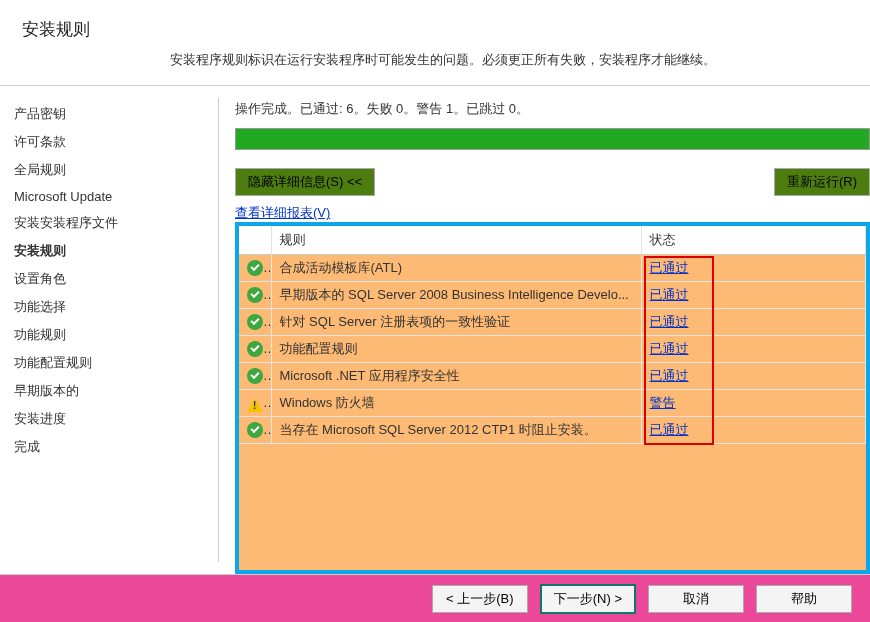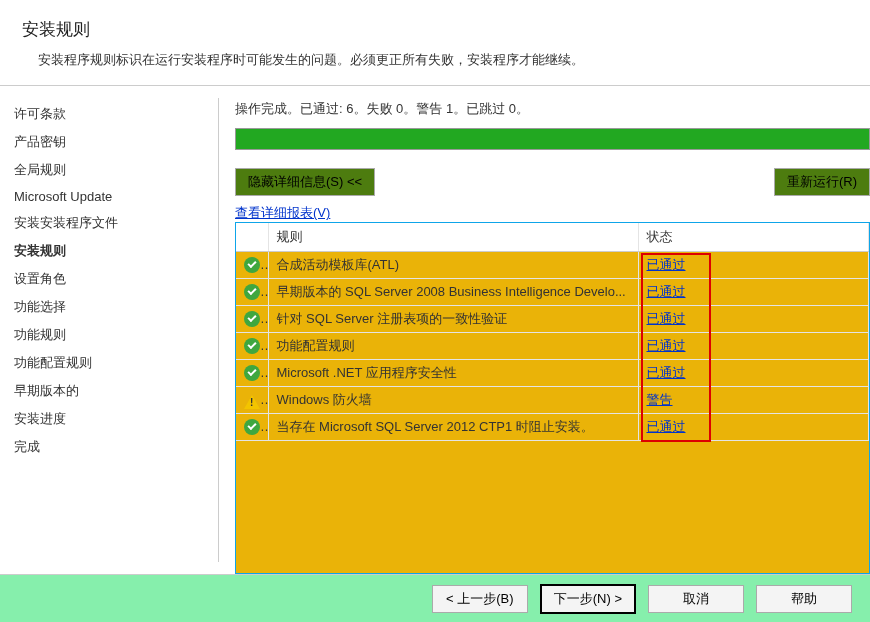--- a/index.html
+++ b/index.html
@@ -20,20 +20,21 @@
   .header h1 {
     font-size: 17px;
     font-weight: normal;
     color: #222;
     margin-bottom: 10px;
   }
   .header .subtitle {
     font-size: 13px;
     color: #333;
     padding-left: 16px;
+    text-align: center;
   }
   .body {
     display: flex;
     height: 488px;
   }
   .sidebar {
     width: 218px;
     padding: 14px 0 0 14px;
   }
   .sidebar-item {
@@ -81,24 +82,24 @@
     min-height: 26px;
   }
   .link {
     color: #0033cc;
     text-decoration: underline;
     cursor: pointer;
     font-size: 13px;
   }
   .report-link { display: inline-block; }
   .table-wrap {
-    border: 1px solid #0ea5e9;
+    border: 4px solid #0ea5e9;
     flex: 1;
     overflow: auto;
-    background: #eab308;
+    background: #fdba74;
   }
   table {
     width: 100%;
     border-collapse: collapse;
     font-size: 13px;
   }
   th {
     text-align: left;
     font-weight: normal;
     padding: 5px 8px;
@@ -162,50 +163,50 @@
   }
   .status-highlight .link { position: relative; }
   .footer {
     border-top: 1px solid #ccc;
     height: 48px;
     display: flex;
     justify-content: flex-end;
     align-items: center;
     gap: 12px;
     padding: 0 18px;
-    background: #86efac;
+    background: #ec4899;
   }
   .footer .btn {
     min-width: 96px;
     text-align: center;
     background: #f4f4f4;
   }
   .footer .btn.primary {
-    border: 2px solid #000000;
+    border: 2px solid #0f766e;
   }
   
   .red-box {
     position: absolute;
     border: 2px solid #d00;
     pointer-events: none;
   }
 </style>
 </head>
 <body>
 
 <div class="header">
   <h1>安装规则</h1>
   <div class="subtitle">安装程序规则标识在运行安装程序时可能发生的问题。必须更正所有失败，安装程序才能继续。</div>
 </div>
 
 <div class="body">
 
   <div class="sidebar" id="sidebar">
+      <div class="sidebar-item">产品密钥</div>
       <div class="sidebar-item">许可条款</div>
-      <div class="sidebar-item">产品密钥</div>
       <div class="sidebar-item">全局规则</div>
       <div class="sidebar-item">Microsoft Update</div>
       <div class="sidebar-item">安装安装程序文件</div>
       <div class="sidebar-item active">安装规则</div>
       <div class="sidebar-item">设置角色</div>
       <div class="sidebar-item">功能选择</div>
       <div class="sidebar-item">功能规则</div>
       <div class="sidebar-item">功能配置规则</div>
       <div class="sidebar-item">早期版本的</div>
       <div class="sidebar-item">安装进度</div>

